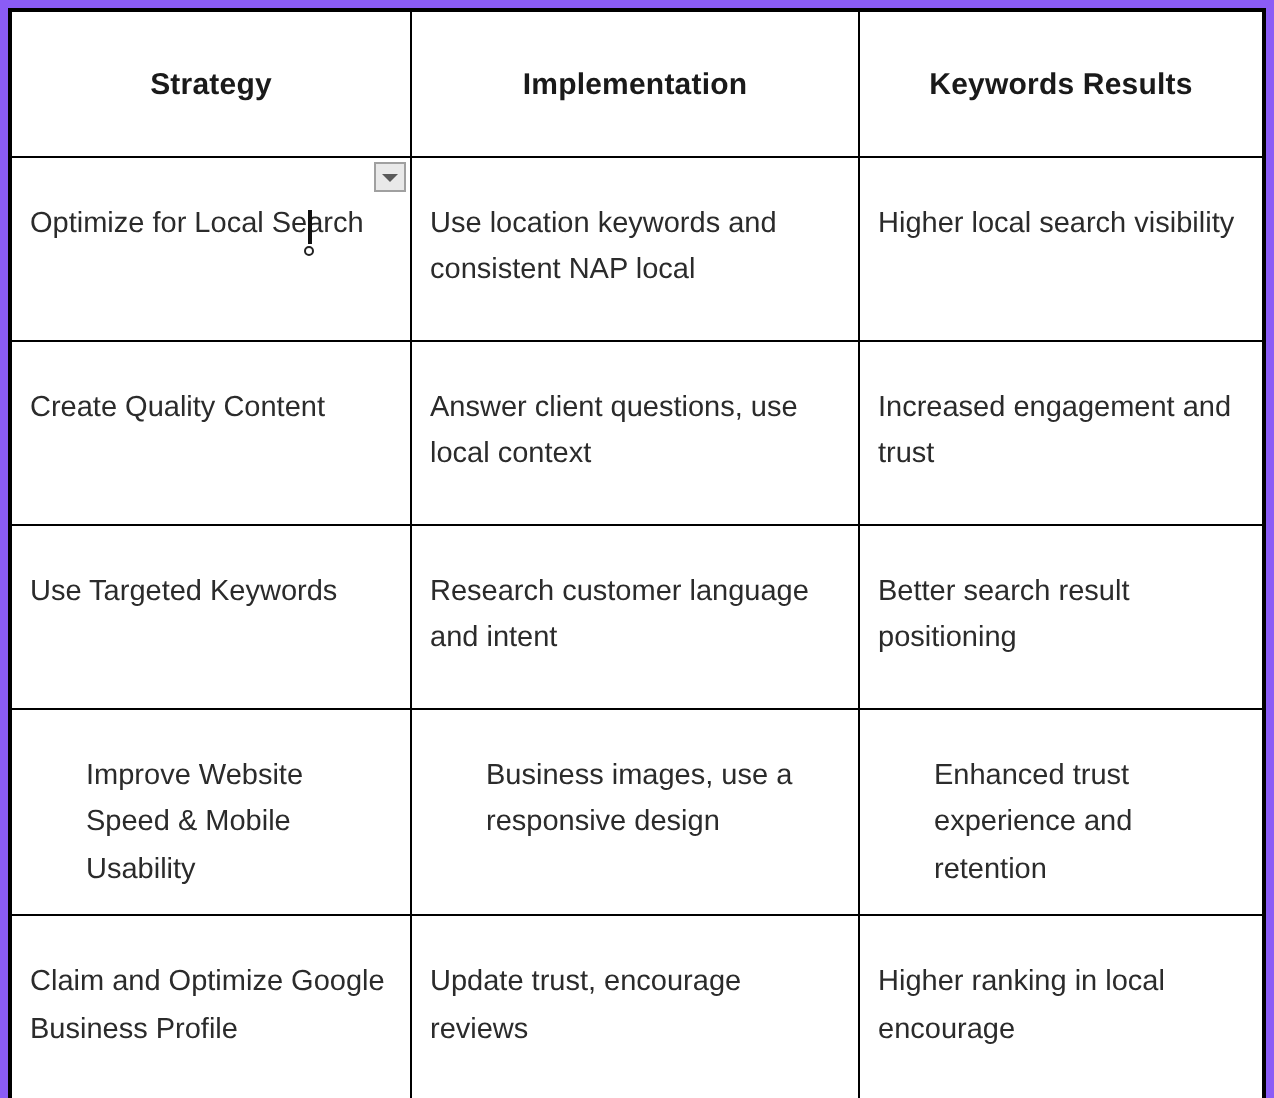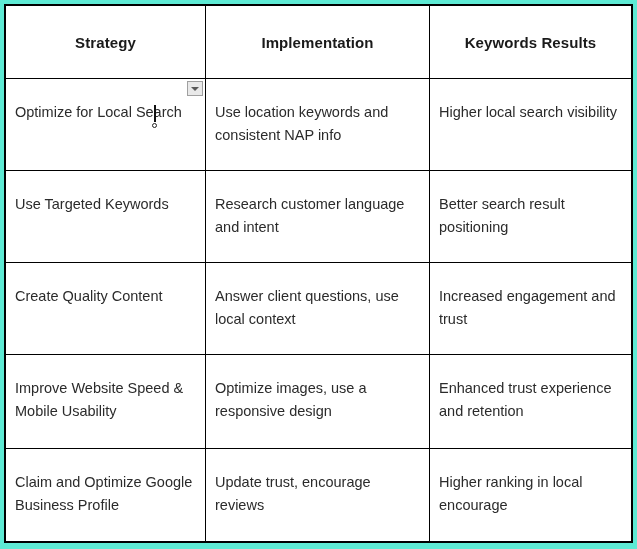--- a/index.html
+++ b/index.html
@@ -12,21 +12,21 @@
     height: 549px;
     overflow: hidden;
     font-family: "Liberation Sans", sans-serif;
     color: #262626;
   }
 
   .page {
     position: relative;
     width: 637px;
     height: 549px;
-    background: #5eead4;
+    background: #8b5cf6;
   }
 
   .table-wrap {
     position: absolute;
     left: 5px;
     top: 5px;
     width: 626px;
     height: 531px;
   }
 
@@ -80,21 +80,21 @@
     font-size: 14.5px;
     line-height: 1.62;
     color: #2b2b2b;
     word-wrap: break-word;
   }
 
   
   tr.row-0 td { height: 91px; }
   tr.row-1 td { height: 91px; }
   tr.row-2 td { height: 91px; }
-  tr.row-3 td { height: 93px; }
+  tr.row-3 td { height: 93px; padding-left: 28px; }
   tr.row-4 td { height: 92px; }
 
   
   .dropdown-button {
     position: absolute;
     right: 2px;
     top: 2px;
     width: 16px;
     height: 15px;
     background: #e9e9e9;
@@ -166,57 +166,57 @@
         <tr class="body-row row-0">
           <td>
             <span class="cell-text">Optimize for Local Search</span>
             <span class="text-caret"></span>
             <span class="text-cursor-dot"></span>
             <span class="dropdown-button">
               <span class="caret"></span>
             </span>
           </td>
           <td>
-            <span class="cell-text">Use location keywords and consistent NAP info</span>
+            <span class="cell-text">Use location keywords and consistent NAP local</span>
           </td>
           <td>
             <span class="cell-text">Higher local search visibility</span>
           </td>
         </tr>
 
+        <tr class="body-row row-2">
+          <td>
+            <span class="cell-text">Create Quality Content</span>
+          </td>
+          <td>
+            <span class="cell-text">Answer client questions, use local context</span>
+          </td>
+          <td>
+            <span class="cell-text">Increased engagement and trust</span>
+          </td>
+        </tr>
+
         <tr class="body-row row-1">
           <td>
             <span class="cell-text">Use Targeted Keywords</span>
           </td>
           <td>
             <span class="cell-text">Research customer language and intent</span>
           </td>
           <td>
             <span class="cell-text">Better search result positioning</span>
           </td>
         </tr>
 
-        <tr class="body-row row-2">
-          <td>
-            <span class="cell-text">Create Quality Content</span>
-          </td>
-          <td>
-            <span class="cell-text">Answer client questions, use local context</span>
-          </td>
-          <td>
-            <span class="cell-text">Increased engagement and trust</span>
-          </td>
-        </tr>
-
         <tr class="body-row row-3">
           <td>
             <span class="cell-text">Improve Website Speed &amp; Mobile Usability</span>
           </td>
           <td>
-            <span class="cell-text">Optimize images, use a responsive design</span>
+            <span class="cell-text">Business images, use a responsive design</span>
           </td>
           <td>
             <span class="cell-text">Enhanced trust experience and retention</span>
           </td>
         </tr>
 
         <tr class="body-row row-4">
           <td>
             <span class="cell-text">Claim and Optimize Google Business Profile</span>
           </td>

